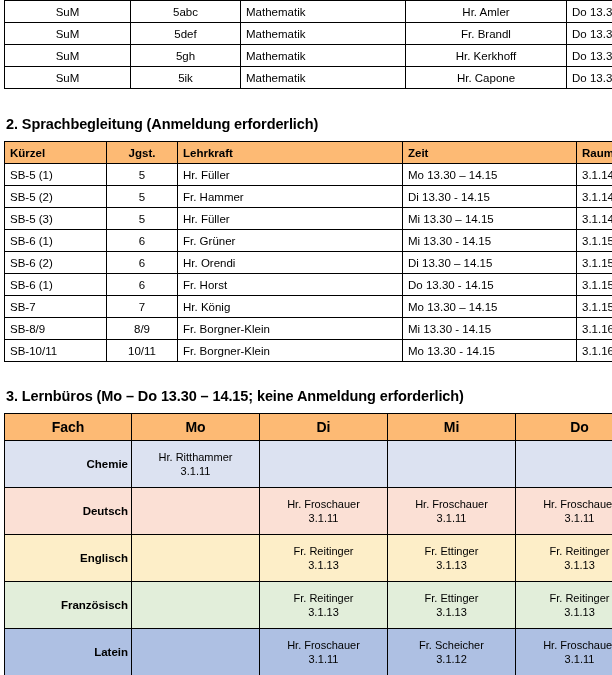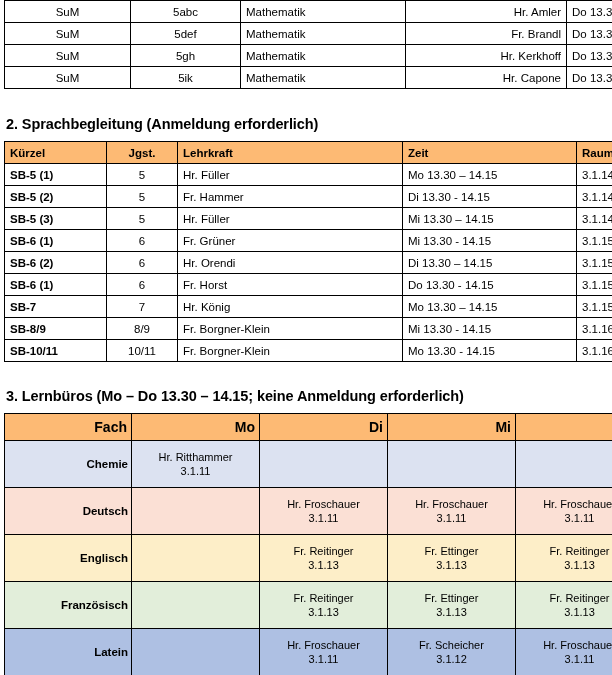--- a/index.html
+++ b/index.html
@@ -44,46 +44,46 @@
   table.doc-table th {
     background: #fdba74;
     font-weight: bold;
   }
 
   
   #table-sum td { height: 19px; }
   #table-sum .c-kuerzel { width: 115px; text-align: center; }
   #table-sum .c-jgst    { width: 99px;  text-align: center; }
   #table-sum .c-fach    { width: 154px; text-align: left; }
-  #table-sum .c-lehr    { width: 150px; text-align: right; }
+  #table-sum .c-lehr    { width: 150px; text-align: center; }
   #table-sum .c-zeit    { width: 152px; text-align: left; }
 
   
   .section-heading {
     font-size: 14.5px;
     font-weight: bold;
     letter-spacing: -0.1px;
     white-space: nowrap;
   }
   #heading-2 { margin: 27px 0 9px 2px; }
   #heading-3 { margin: 26px 0 9px 2px; }
 
   
   #table-sprach th, #table-sprach td { height: 19px; font-size: 11.5px; }
   #table-sprach .c-kuerzel { width: 91px; }
   #table-sprach .c-jgst    { width: 60px;  text-align: center; }
   #table-sprach .c-lehr    { width: 214px; }
   #table-sprach .c-zeit    { width: 163px; }
   #table-sprach .c-raum    { width: 72px;  }
-  #table-sprach tbody .c-kuerzel { font-weight: bold; }
+  #table-sprach tbody .c-kuerzel { font-weight: normal; }
 
   
   #table-lern { font-size: 11px; }
   #table-lern th {
-    text-align: right;
+    text-align: center;
     font-size: 14px;
     font-weight: bold;
     height: 24px;
     padding: 1px 4px;
   }
   #table-lern td {
     text-align: center;
     height: 42px;
     padding: 2px 3px;
     line-height: 1.28;

